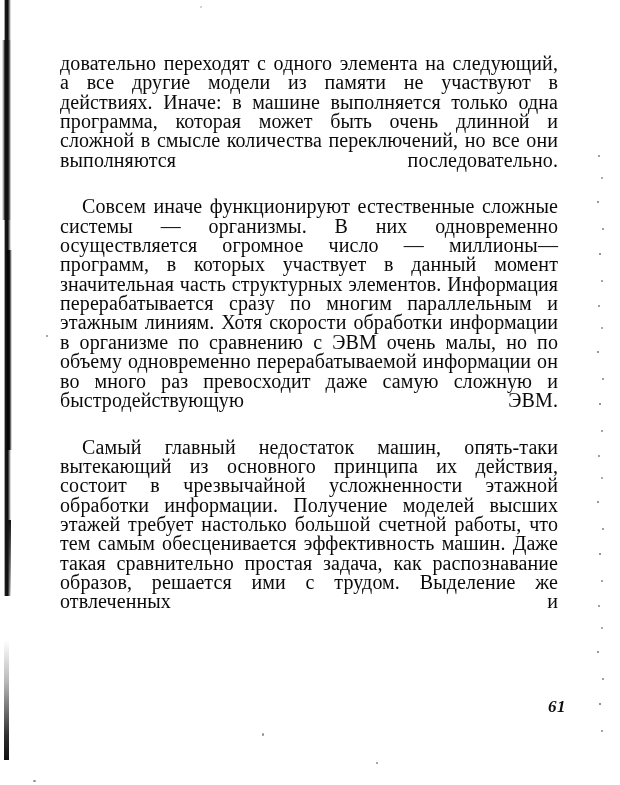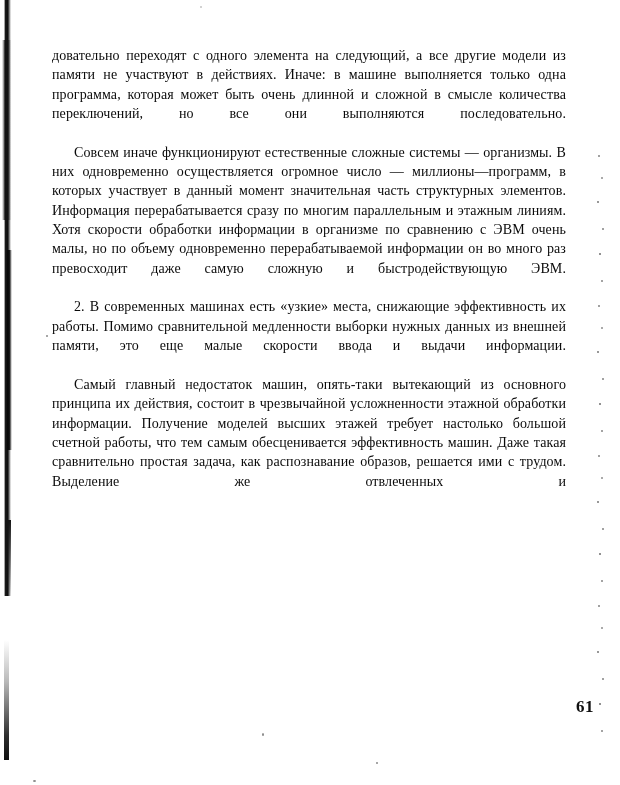--- a/index.html
+++ b/index.html
@@ -104,22 +104,22 @@
   }
 
   
   .textblock {
     position: absolute;
     left: 52px;
     top: 46px;
     width: 514px;
   }
   p.para {
-    margin: 0;
-    font-size: 14px;
+    margin: 8px;
+    font-size: 20px;
     line-height: 19.35px;
     text-align: justify;
     text-indent: 22px;
     color: #0a0a0a;
     letter-spacing: .1px;
     word-spacing: .4px;
     -webkit-font-smoothing: none;
   }
   p.para.first {
     text-indent: 0;
@@ -131,24 +131,24 @@
     width: 100%;
   }
 
   .folio {
     position: absolute;
     left: 0;
     top: 697px;
     width: 566px;
     text-align: right;
     font-size: 17px;
+    font-style: italic;
     font-weight: bold;
     color: #101010;
     letter-spacing: .5px;
-    margin-left: 28px;
   }
 </style>
 </head>
 <body>
 
 <div class="page">
 
   <div class="gutter">
     <div class="band"></div>
     <div class="band b2"></div>
@@ -160,19 +160,18 @@
   <div class="bleed"></div>
   <div class="speck" style="left:46px;top:335px;width:2px;height:2px;"></div>
   <div class="speck" style="left:262px;top:733px;width:2px;height:3px;"></div>
   <div class="speck" style="left:376px;top:762px;width:2px;height:2px;"></div>
   <div class="speck" style="left:33px;top:780px;width:3px;height:2px;"></div>
   <div class="speck" style="left:200px;top:6px;width:2px;height:2px;opacity:.5;"></div>
 
   <div class="textblock">
     <p class="para first">довательно переходят с одного элемента на следующий, а все другие модели из памяти не участвуют в действиях. Иначе: в машине выполняется только одна программа, которая может быть очень длинной и сложной в смысле количества переключений, но все они выполняются последовательно.</p>
     <p class="para">Совсем иначе функционируют естественные сложные системы — организмы. В них одновременно осуществляется огромное число — миллионы—программ, в которых участвует в данный момент значительная часть структурных элементов. Информация перерабатывается сразу по многим параллельным и этажным линиям. Хотя скорости обработки информации в организме по сравнению с ЭВМ очень малы, но по объему одновременно перерабатываемой информации он во много раз превосходит даже самую сложную и быстродействующую ЭВМ.</p>
-    <p class="para">2. В современных машинах есть «узкие» места, снижающие эффективность их работы. Помимо сравнительной медленности выборки нужных данных из внешней памяти, это еще малые скорости ввода и выдачи информации.</p>
     <p class="para">Самый главный недостаток машин, опять-таки вытекающий из основного принципа их действия, состоит в чрезвычайной усложненности этажной обработки информации. Получение моделей высших этажей требует настолько большой счетной работы, что тем самым обесценивается эффективность машин. Даже такая сравнительно простая задача, как распознавание образов, решается ими с трудом. Выделение же отвлеченных и</p>
   </div>
 
   <div class="folio">61</div>
 
 </div>
 
 </body></html>

